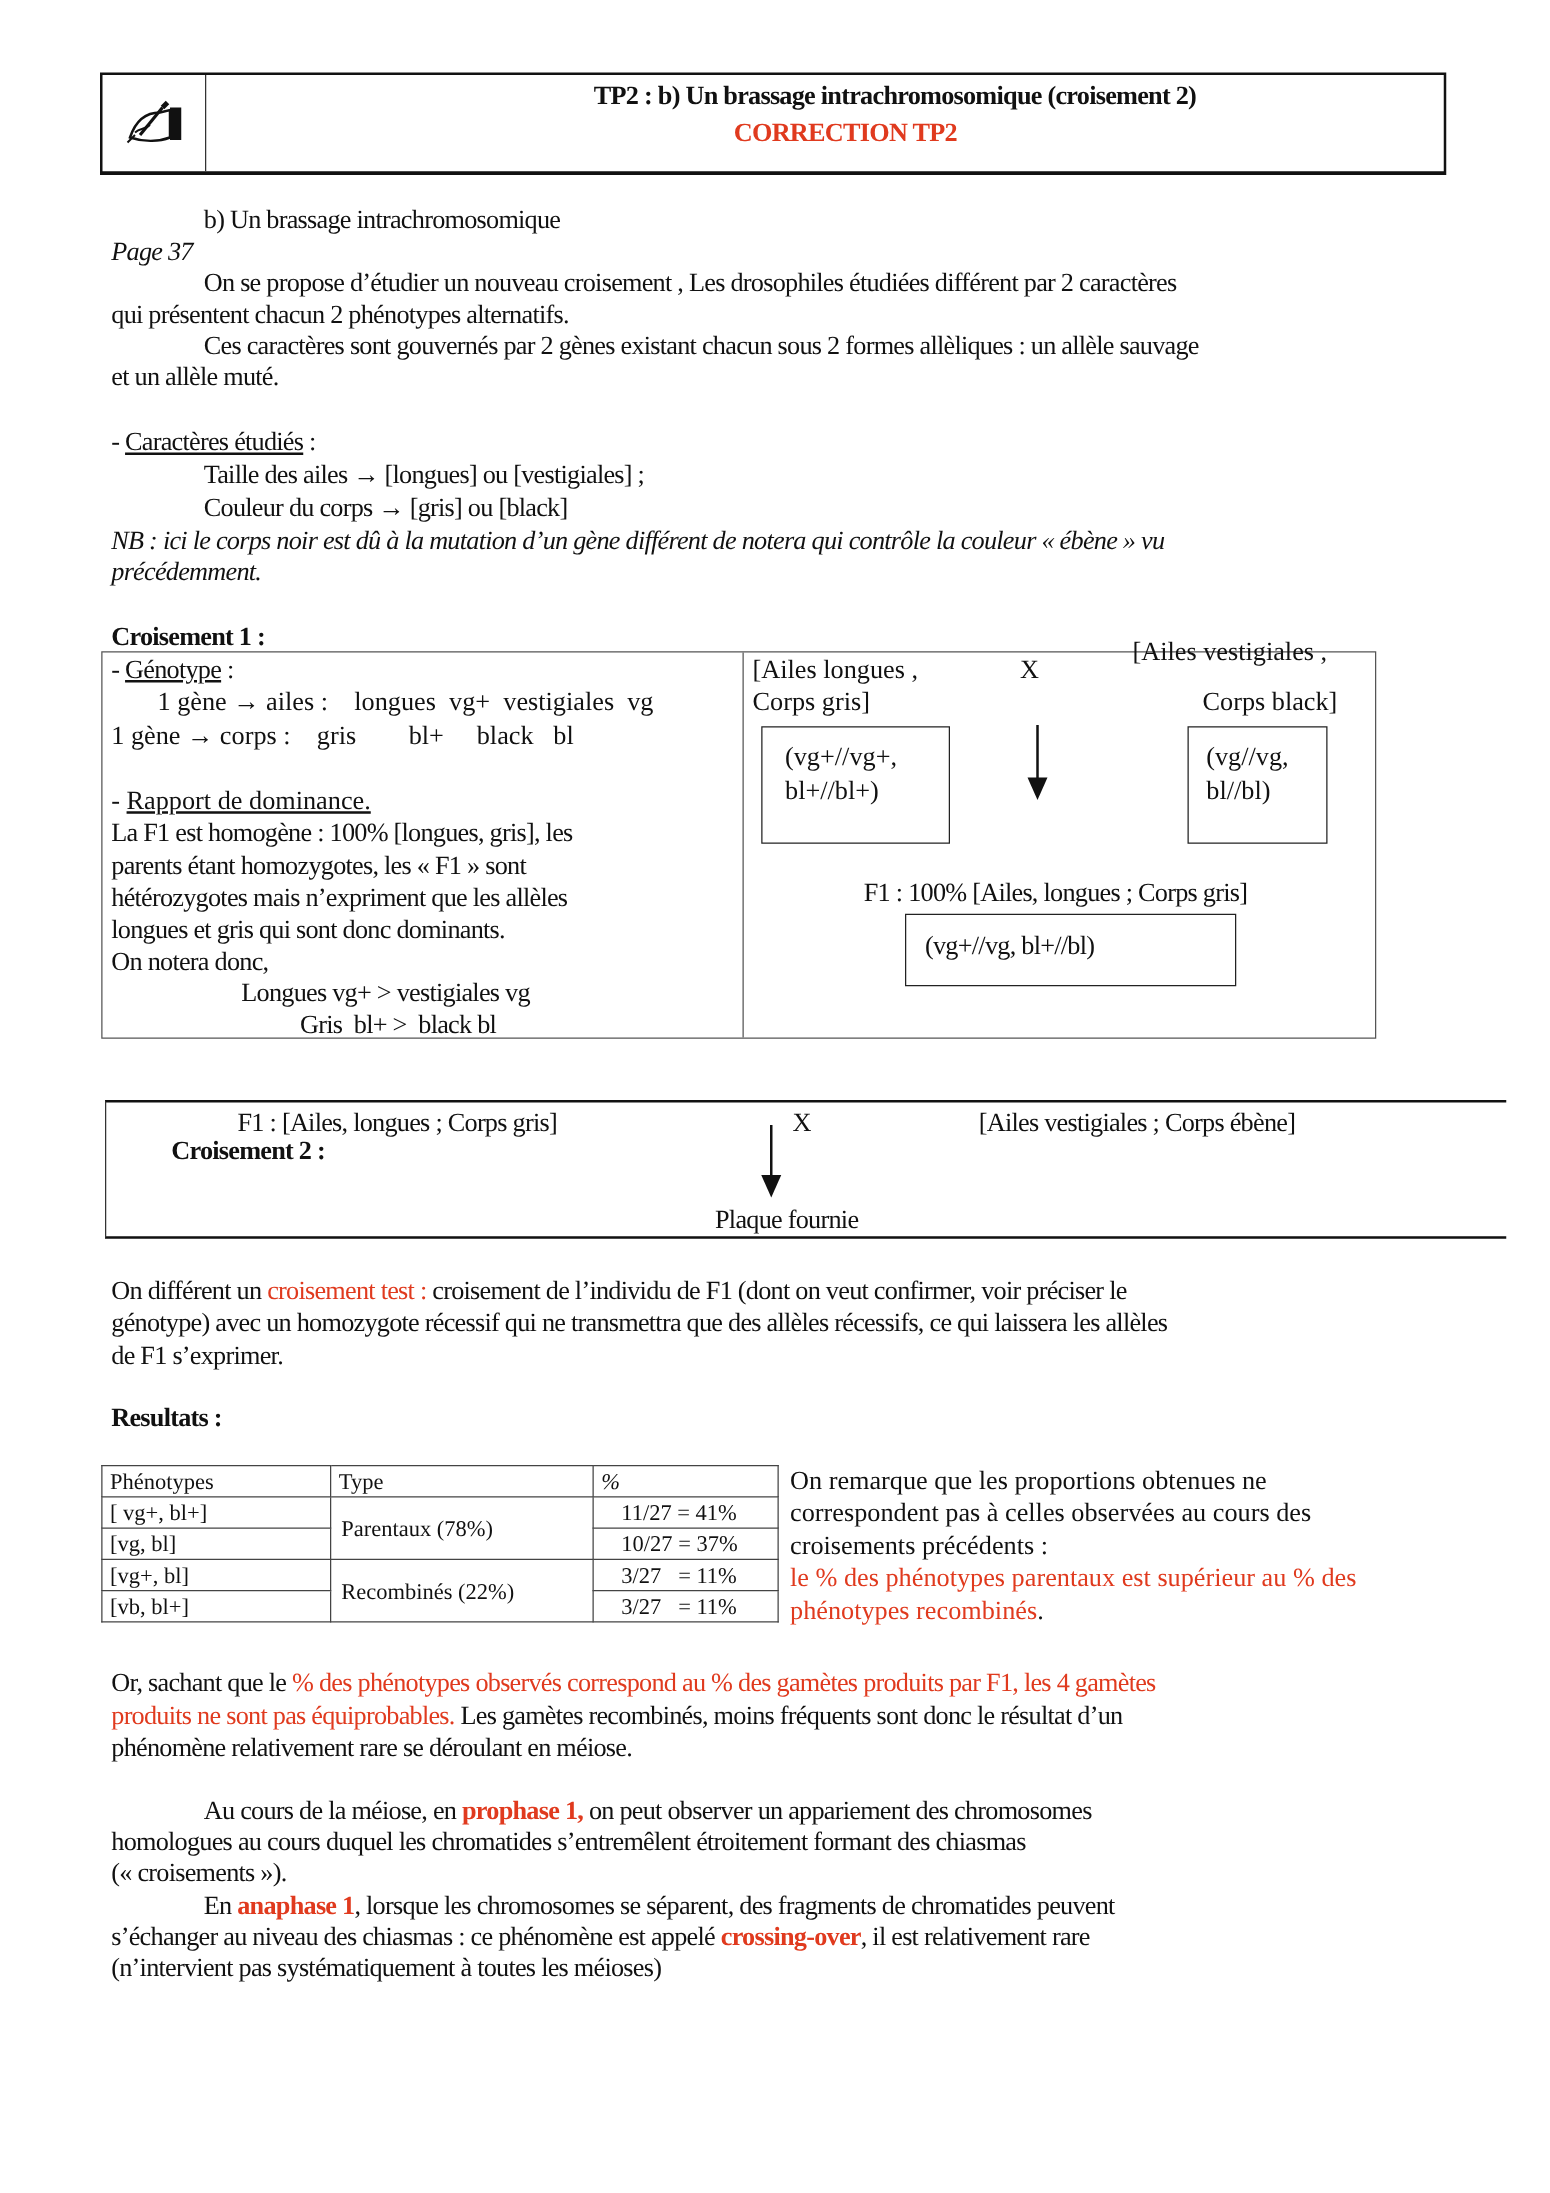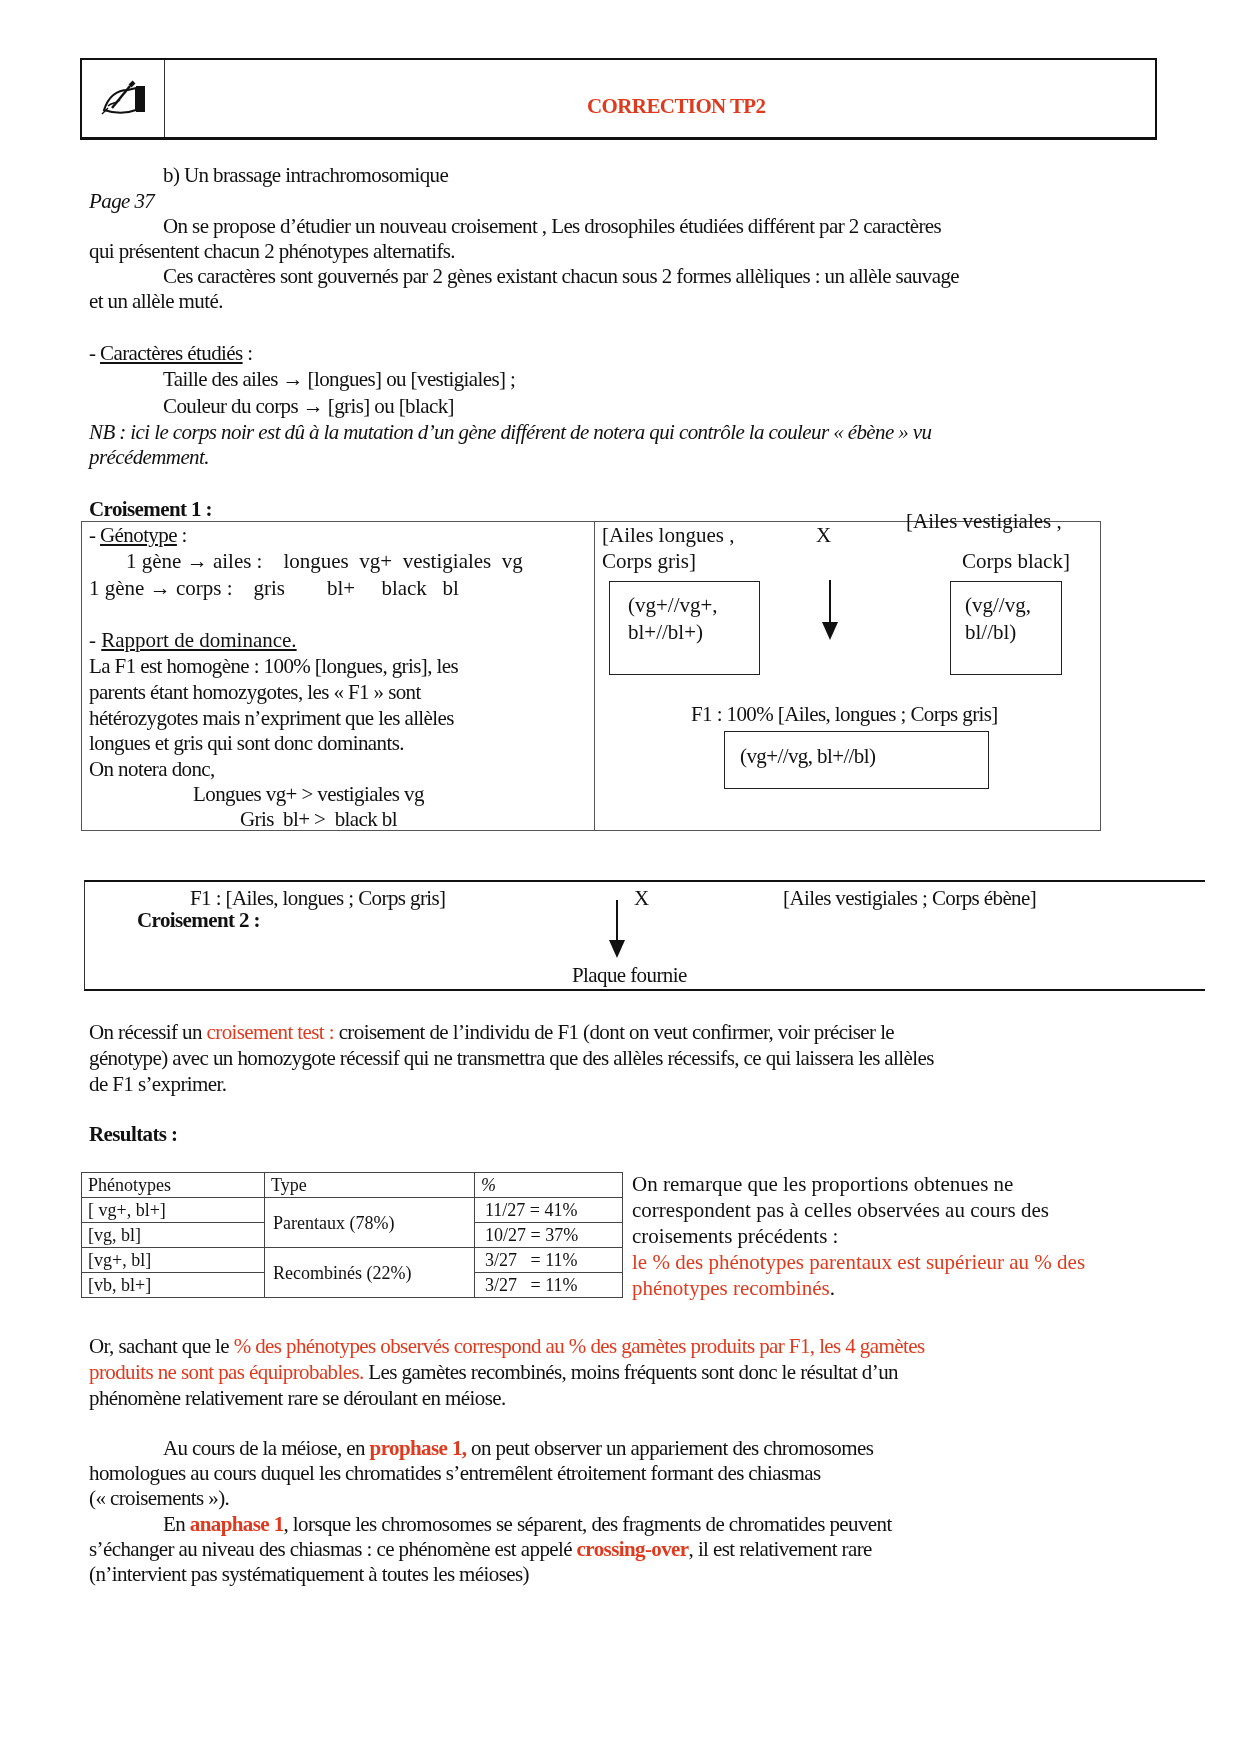--- a/index.html
+++ b/index.html
@@ -24,36 +24,37 @@
   .gbox { position:absolute; border:1.5px solid #222; }
   .arrow-line { position:absolute; width:2px; background:#111; }
   .arrow-head { position:absolute; width:0; height:0; border-left:8px solid transparent; border-right:8px solid transparent; border-top:18px solid #111; }
 
   #c2box { position:absolute; left:84px; top:880px; width:1120px; height:107px;
            border-top:2.5px solid #111; border-bottom:2.5px solid #111; border-left:1.5px solid #333; }
 
   #restable { position:absolute; left:81px; top:1172px; border-collapse:collapse; font-size:18px; }
   #restable td { border:1.5px solid #444; padding:0 6px; height:24px; line-height:24px; white-space:nowrap; }
   #restable td.type { vertical-align:middle; text-align:left; padding-left:8px; }
-  #restable td.pct { padding-left:10px; }
+  #restable td.pct { padding-left:22px; }
 </style>
 </head>
 <body>
 
 <div id="header">
   <div class="iconcell">
     <svg width="52" height="38" viewBox="0 0 52 38">
       <path d="M6 30 C10 18, 18 10, 30 10 L38 8 L38 30 C30 33, 18 34, 6 30 Z" fill="none" stroke="#111" stroke-width="2"></path>
       <path d="M14 28 L32 6" stroke="#111" stroke-width="2.5"></path>
       <path d="M32 6 L36 2" stroke="#111" stroke-width="4"></path>
       <path d="M10 26 C14 22, 18 24, 22 20" fill="none" stroke="#111" stroke-width="1.5"></path>
       <rect x="38" y="6" width="9" height="26" fill="#111"></rect>
       <path d="M4 34 L10 28" stroke="#111" stroke-width="1.5"></path>
     </svg>
   </div>
+  <div class="t1 cond">TP2 : b) Un brassage intrachromosomique (croisement 2)</div>
   <div class="t2 red cond">CORRECTION TP2</div>
 </div>
 
 <div class="abs cond" style="left:163px;top:163px;">b) Un brassage intrachromosomique</div>
 <div class="abs it cond" style="left:89px;top:189px;">Page 37</div>
 <div class="abs cond" style="left:163px;top:214px;">On se propose d’étudier un nouveau croisement , Les drosophiles étudiées différent par 2 caractères</div>
 <div class="abs cond" style="left:89px;top:239px;">qui présentent chacun 2 phénotypes alternatifs.</div>
 <div class="abs cond" style="left:163px;top:264px;">Ces caractères sont gouvernés par 2 gènes existant chacun sous 2 formes allèliques : un allèle sauvage</div>
 <div class="abs cond" style="left:89px;top:289px;">et un allèle muté.</div>
 
@@ -110,21 +111,21 @@
 <div class="abs bold cond" style="left:89px;top:908px;margin-left:48px;">Croisement 2 :</div>
 <div id="c2box"></div>
 <div class="abs cond" style="left:190px;top:886px;">F1 : [Ailes, longues ; Corps gris]</div>
 <div class="abs cond" style="left:634px;top:886px;">X</div>
 <div class="abs cond" style="left:783px;top:886px;">[Ailes vestigiales ; Corps ébène]</div>
 <div class="arrow-line" style="left:616px;top:900px;height:42px;"></div>
 <div class="arrow-head" style="left:609px;top:940px;"></div>
 <div class="abs cond" style="left:572px;top:963px;">Plaque fournie</div>
 
 <div class="abs cond" style="left:89px;top:1020px;">
-  <span>On récessif un </span><span class="red">croisement test :</span><span> croisement de l’individu de F1 (dont on veut confirmer, voir préciser le</span>
+  <span>On différent un </span><span class="red">croisement test :</span><span> croisement de l’individu de F1 (dont on veut confirmer, voir préciser le</span>
 </div>
 <div class="abs cond" style="left:89px;top:1046px;">génotype) avec un homozygote récessif qui ne transmettra que des allèles récessifs, ce qui laissera les allèles</div>
 <div class="abs cond" style="left:89px;top:1072px;">de F1 s’exprimer.</div>
 
 <div class="abs bold cond" style="left:89px;top:1122px;">Resultats :</div>
 
 <table id="restable">
   <colgroup>
       <col style="width:183px">
       <col style="width:210px">

